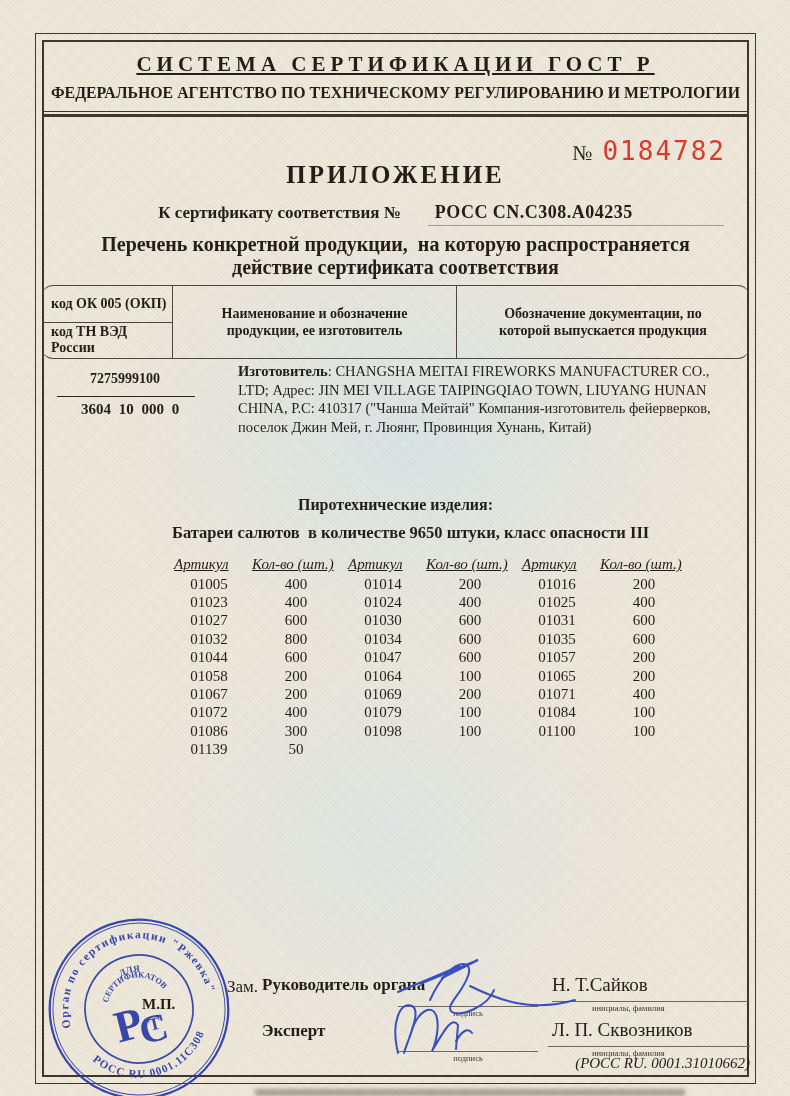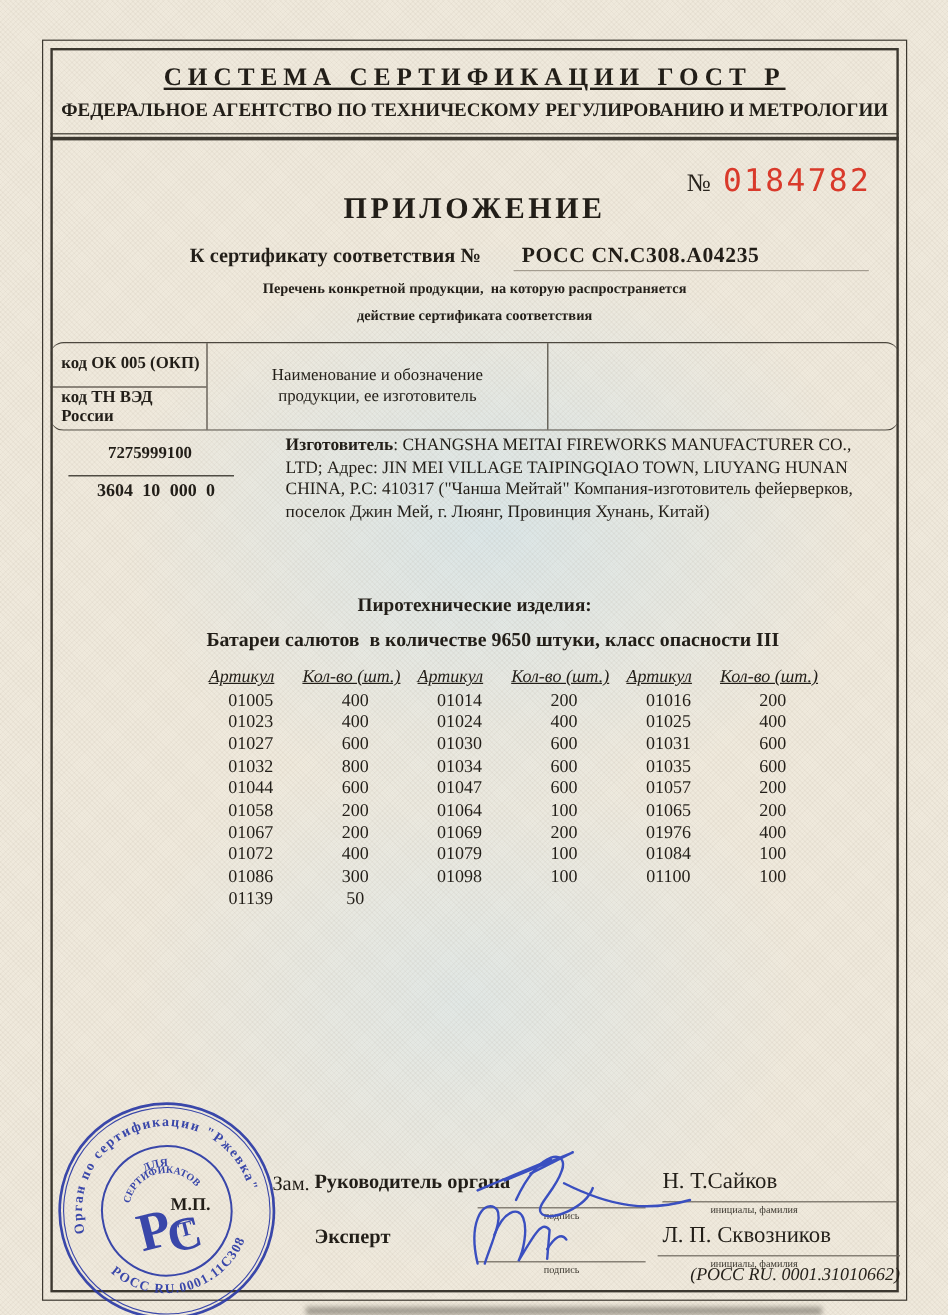--- a/index.html
+++ b/index.html
@@ -30,31 +30,31 @@
   
   .serial { right:64px; top:136px; z-index:2; white-space:nowrap; }
   .serial .no { font-size:21px; color:#2a251e; margin-right:10px; }
   .serial .num { font-family:"DejaVu Sans Mono", monospace; font-size:26px; letter-spacing:2px; color:#d93a2b; }
   
   .doc-title { left:44px; top:161px; width:703px; text-align:center; font-weight:bold; font-size:25px; letter-spacing:3px; z-index:2; }
   .cert-line { left:44px; top:202px; width:703px; text-align:center; z-index:2; white-space:nowrap; }
   .cert-line .lbl { font-weight:bold; font-size:17px; }
   .cert-line .num { font-weight:bold; font-size:18px; margin-left:34px; letter-spacing:.5px; }
   .cert-underline { left:428px; top:225px; width:296px; border-top:1px solid #a39c8f; z-index:2; }
-  .purpose { left:44px; width:703px; text-align:center; font-weight:bold; font-size:12px; white-space:pre-wrap; z-index:2; }
+  .purpose { left:44px; width:703px; text-align:center; font-weight:bold; font-size:20px; white-space:pre-wrap; z-index:2; }
   .p1 { top:233px; } .p2 { top:256px; }
   
   .info-table { left:42px; top:285px; width:707px; height:74px; z-index:2;
     display:grid; grid-template-columns:131px 284px 292px;border-radius:11px; }
   .info-table { border-top:1.5px solid #4c473e; border-bottom:1.5px solid #4c473e; }
   .it-col1 { border-right:1.5px solid #4c473e; display:flex; flex-direction:column; }
   .it-col1 > div { flex:1; display:flex; align-items:center; padding-left:9px; font-weight:bold; font-size:14px; }
   .it-col1 > div:first-child { border-bottom:1.5px solid #4c473e; }
   .it-col2 { border-right:1.5px solid #4c473e; }
-  .it-col2, .it-col3 { display:flex; align-items:center; justify-content:center; text-align:center; font-weight:normal; font-size:14px; padding:0 24px; line-height:17px; }
+  .it-col2, .it-col3 { display:flex; align-items:center; justify-content:center; text-align:center; font-weight:bold; font-size:14px; padding:0 24px; line-height:17px; }
   
   .okp-code { left:55px; top:371px; width:140px; text-align:center; font-weight:bold; font-size:14px; z-index:2; }
   .code-sep { left:57px; top:396px; width:138px; border-top:1.5px solid #2a261f; z-index:2; }
   .tnved-code { left:55px; top:401px; width:150px; text-align:center; font-weight:bold; font-size:15px; word-spacing:4px; z-index:2; }
   .manufacturer { left:238px; top:362px; width:503px; font-size:14.5px; line-height:18.6px; z-index:2; }
   .manufacturer .mlabel { font-weight:bold; }
   
   .section-title { left:44px; top:496px; width:703px; text-align:center; font-weight:bold; font-size:16px; z-index:2; }
   .summary { left:172px; top:523px; width:560px; font-weight:bold; font-size:16.5px; white-space:pre-wrap; z-index:2; }
   .articles { left:170px; top:556px; z-index:2; border-collapse:collapse; }
@@ -109,20 +109,21 @@
 
   <div class="abs purpose p1">Перечень конкретной продукции,  на которую распространяется</div>
   <div class="abs purpose p2">действие сертификата соответствия</div>
 
   <div class="abs info-table">
     <div class="it-col1">
       <div>код ОК 005 (ОКП)</div>
       <div>код ТН ВЭД России</div>
     </div>
     <div class="it-col2">Наименование и обозначение продукции, ее изготовитель</div>
+    <div class="it-col3">Обозначение документации, по которой выпускается продукция</div>
   </div>
 
   <div class="abs okp-code">7275999100</div>
   <div class="abs code-sep"></div>
   <div class="abs tnved-code">3604 10 000 0</div>
 
   <div class="abs manufacturer">
     <span class="mlabel">Изготовитель</span><span>: CHANGSHA MEITAI FIREWORKS MANUFACTURER CO., LTD; Адрес: JIN MEI VILLAGE TAIPINGQIAO TOWN, LIUYANG HUNAN CHINA, Р.С: 410317 ("Чанша Мейтай" Компания-изготовитель фейерверков, поселок Джин Мей, г. Люянг, Провинция Хунань, Китай)</span>
   </div>
 
@@ -195,21 +196,21 @@
           <td>01064</td>
           <td>100</td>
           <td>01065</td>
           <td>200</td>
         </tr>
         <tr>
           <td>01067</td>
           <td>200</td>
           <td>01069</td>
           <td>200</td>
-          <td>01976</td>
+          <td>01071</td>
           <td>400</td>
         </tr>
         <tr>
           <td>01072</td>
           <td>400</td>
           <td>01079</td>
           <td>100</td>
           <td>01084</td>
           <td>100</td>
         </tr>

